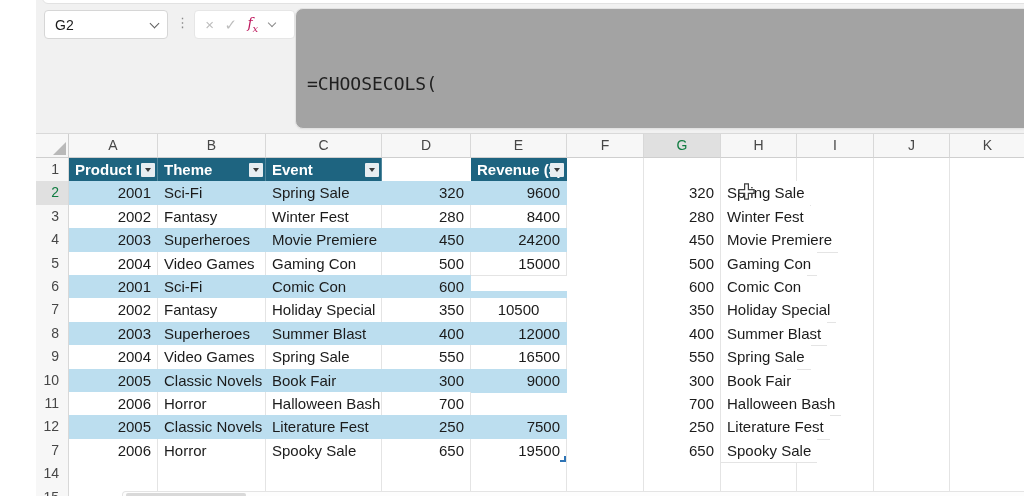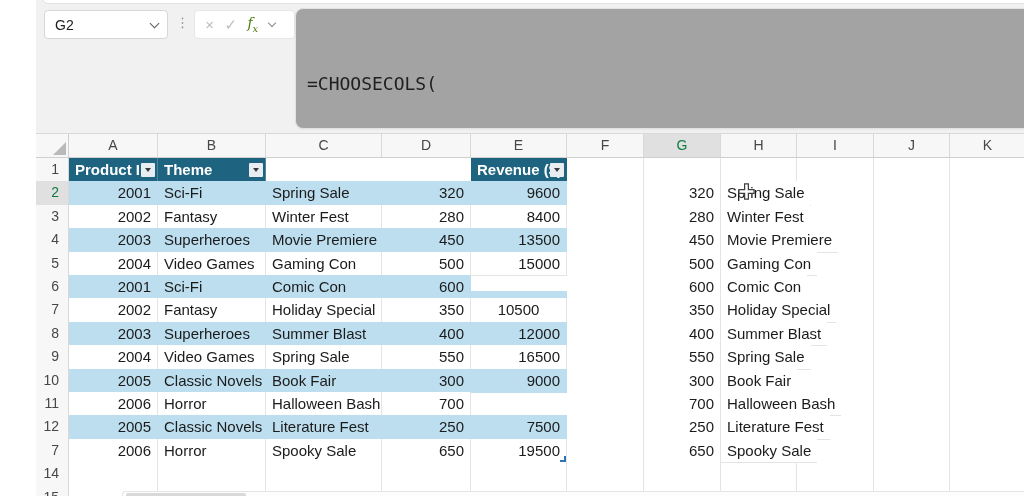--- a/index.html
+++ b/index.html
@@ -14,21 +14,21 @@
     border:1px solid #D6D6D6;border-radius:4px;display:flex;align-items:center;}
   #namebox .val{flex:1;padding-left:10px;font-size:14px;color:#1b1b1b;}
   .chev{display:inline-block;width:6px;height:6px;border-right:1.4px solid #5f5f5f;
     border-bottom:1.4px solid #5f5f5f;transform:rotate(45deg);margin:0 9px 3px 0;}
   .chev.up{transform:rotate(225deg);margin:4px 0 0 0;}
   .chev.small{width:5px;height:5px;border-color:#8a8a8a;}
   #grip{position:absolute;left:140px;top:14px;color:#8a8a8a;font-size:13px;line-height:18px;}
   #fxpanel{position:absolute;left:158px;top:10px;width:99px;height:27px;background:#fff;
     border:1px solid #E6E6E6;border-radius:4px;display:flex;align-items:center;justify-content:space-evenly;}
   #fxpanel .dis{color:#BDBDBD;font-size:15px;}
-  #fxpanel .fx{color:#4d7c0f;font-size:14px;font-family:"DejaVu Serif",serif;font-style:italic;}
+  #fxpanel .fx{color:#be185d;font-size:14px;font-family:"DejaVu Serif",serif;font-style:italic;}
   #fxpanel .fx sub{font-size:10px;}
   #formulabar{position:absolute;left:259px;top:8px;width:758px;height:119px;background:#a3a3a3;
     border:1px solid #E2E2E2;border-radius:8px;box-shadow:0 1px 2px rgba(0,0,0,0.04);}
   #formulabar .lines{position:absolute;left:11px;top:2px;right:30px;
     font-family:"DejaVu Sans Mono",monospace;font-size:18px;line-height:29px;color:#1f1f1f;white-space:pre;}
   #fb-collapse{position:absolute;right:14px;top:12px;width:12px;height:12px;cursor:pointer;}
 
   
   #sheet{position:absolute;left:0;top:133px;width:1024px;height:363px;background:#fff;border-top:1px solid #D9D9D9;}
   #sheet > div{position:absolute;box-sizing:border-box;}
@@ -125,20 +125,23 @@
       <div class="colhead" style="left: 685px; top: 0px; width: 76px; height: 24px;">H</div>
       <div class="colhead" style="left: 761px; top: 0px; width: 77px; height: 24px;">I</div>
       <div class="colhead" style="left: 838px; top: 0px; width: 76px; height: 24px;">J</div>
       <div class="colhead" style="left: 914px; top: 0px; width: 76px; height: 24px;">K</div>
       <div class="colhead" style="left: 990px; top: 0px; width: 17px; height: 24px;"></div>
       <div class="rowhead" style="left: 0px; top: 24px; width: 33px; height: 24.4px;">1</div>
       <div class="cell thead" style="left: 33px; top: 24px; width: 89px; height: 24.4px;">Product ID<span class="filter">
           <i></i>
         </span></div>
       <div class="cell thead" style="left: 122px; top: 24px; width: 108px; height: 24.4px;">Theme<span class="filter">
+          <i></i>
+        </span></div>
+      <div class="cell thead" style="left: 230px; top: 24px; width: 116px; height: 24.4px;">Event<span class="filter">
           <i></i>
         </span></div>
       <div class="cell thead last" style="left: 435px; top: 24px; width: 96px; height: 24.4px;">Revenue ($)<span class="filter">
           <i></i>
         </span></div>
       <div class="cell" style="left: 531px; top: 24px; width: 77px; height: 24.4px;"></div>
       <div class="cell" style="left: 608px; top: 24px; width: 77px; height: 24.4px;"></div>
       <div class="cell" style="left: 685px; top: 24px; width: 76px; height: 24.4px;"></div>
       <div class="cell" style="left: 761px; top: 24px; width: 77px; height: 24.4px;"></div>
       <div class="cell" style="left: 838px; top: 24px; width: 76px; height: 24.4px;"></div>
@@ -168,21 +171,21 @@
       <div class="cell spilltext" style="left: 685px; top: 70.8px; width: 76px; height: 24.4px;">Winter Fest</div>
       <div class="cell" style="left: 761px; top: 70.8px; width: 77px; height: 24.4px;"></div>
       <div class="cell" style="left: 838px; top: 70.8px; width: 76px; height: 24.4px;"></div>
       <div class="cell" style="left: 914px; top: 70.8px; width: 76px; height: 24.4px;"></div>
       <div class="cell nor" style="left: 990px; top: 70.8px; width: 17px; height: 24.4px;"></div>
       <div class="rowhead" style="left: 0px; top: 94.2px; width: 33px; height: 24.4px;">4</div>
       <div class="cell num band" style="left: 33px; top: 94.2px; width: 89px; height: 24.4px;">2003</div>
       <div class="cell band" style="left: 122px; top: 94.2px; width: 108px; height: 24.4px;">Superheroes</div>
       <div class="cell band" style="left: 230px; top: 94.2px; width: 116px; height: 24.4px;">Movie Premiere</div>
       <div class="cell num band" style="left: 346px; top: 94.2px; width: 89px; height: 24.4px;">450</div>
-      <div class="cell num band" style="left: 435px; top: 94.2px; width: 96px; height: 24.4px;">13500</div>
+      <div class="cell num band" style="left: 435px; top: 94.2px; width: 96px; height: 24.4px;">24200</div>
       <div class="cell" style="left: 531px; top: 94.2px; width: 77px; height: 24.4px;"></div>
       <div class="cell num" style="left: 608px; top: 94.2px; width: 77px; height: 24.4px;">450</div>
       <div class="cell spilltext" style="left: 685px; top: 94.2px; width: 76px; height: 24.4px;">Movie Premiere</div>
       <div class="cell" style="left: 761px; top: 94.2px; width: 77px; height: 24.4px;"></div>
       <div class="cell" style="left: 838px; top: 94.2px; width: 76px; height: 24.4px;"></div>
       <div class="cell" style="left: 914px; top: 94.2px; width: 76px; height: 24.4px;"></div>
       <div class="cell nor" style="left: 990px; top: 94.2px; width: 17px; height: 24.4px;"></div>
       <div class="rowhead" style="left: 0px; top: 117.6px; width: 33px; height: 24.4px;">5</div>
       <div class="cell num" style="left: 33px; top: 117.6px; width: 89px; height: 24.4px;">2004</div>
       <div class="cell" style="left: 122px; top: 117.6px; width: 108px; height: 24.4px;">Video Games</div>

